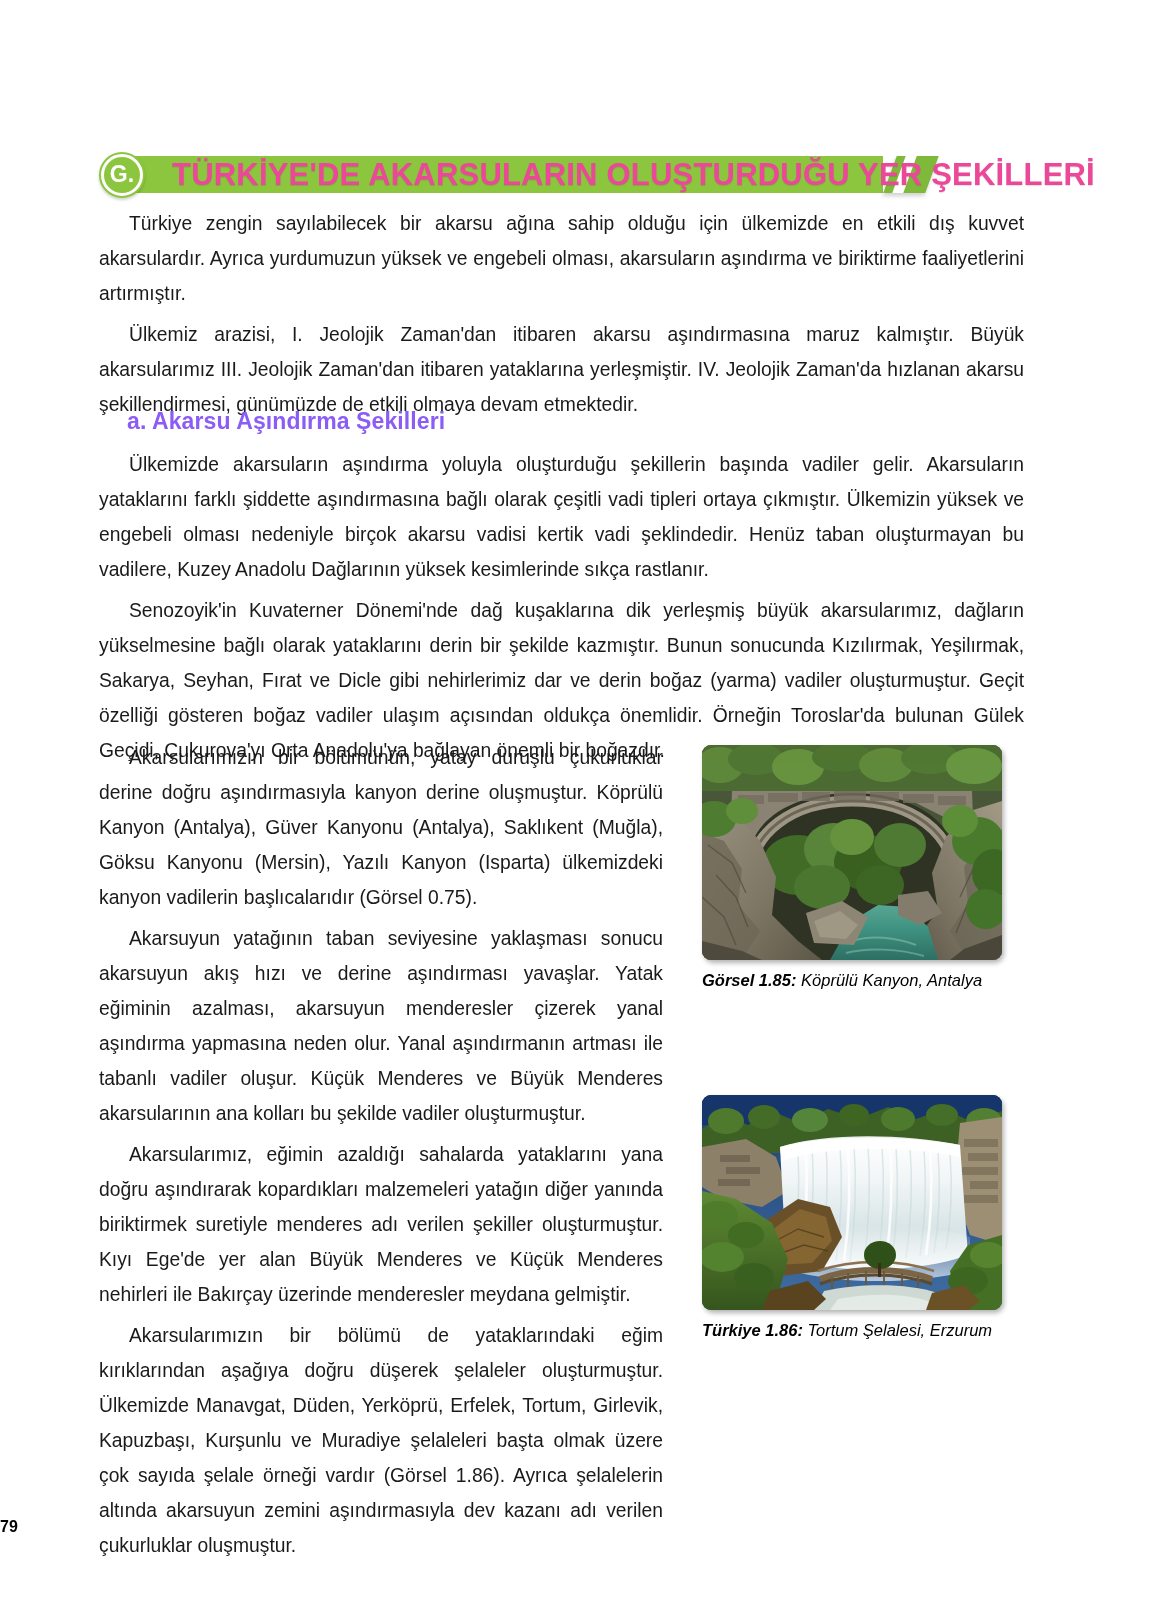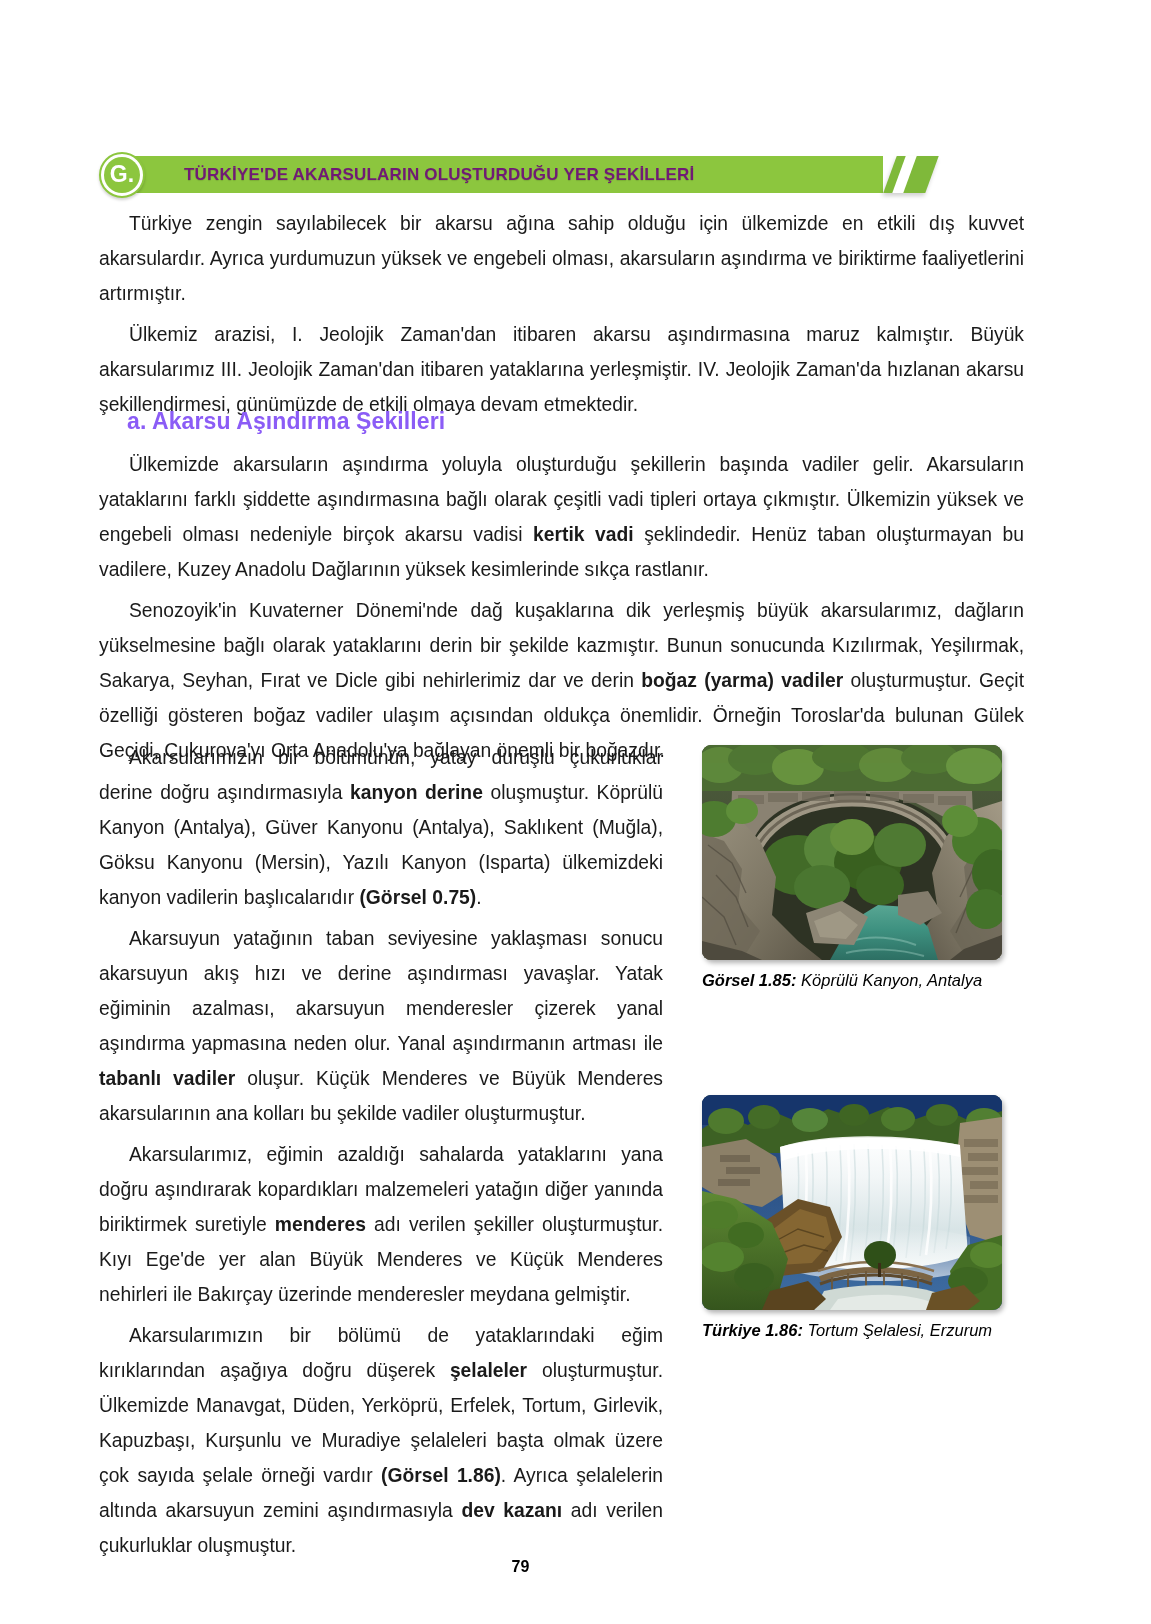--- a/index.html
+++ b/index.html
@@ -58,27 +58,26 @@
     width: 11px;
     height: 37px;
     background: #ffffff;
   }
   .banner-title {
     position: absolute;
     left: 75px;
     top: 7px;
     height: 32px;
     line-height: 32px;
-    font-size: 17px;
+    font-size: 31px;
     font-weight: bold;
     letter-spacing: 0.2px;
-    color: #701a75;
+    color: #ec4899;
     white-space: nowrap;
     text-shadow: 0 1px 1px rgba(0,0,0,0.12);
-    margin-left: 12px;
   }
   .badge {
     position: absolute;
     left: 0px;
     top: 0px;
     width: 64px;
     height: 46px;
   }
   .badge-ring {
     position: absolute;
@@ -124,21 +123,21 @@
     font-size: 19.3px;
     line-height: 35px;
     text-align: justify;
     color: #1a1a1a;
   }
   p.para {
     margin: 0 8px 6px 0;
     text-indent: 30px;
   }
   p.para:last-child { margin-bottom: 0; }
-  b { font-weight: bold; }
+  b { font-weight: normal; }
 
   .sub-heading {
     position: absolute;
     left: 127px;
     top: 408px;
     font-size: 23px;
     font-weight: bold;
     color: #8b5cf6;
     letter-spacing: 0.1px;
   }
@@ -168,25 +167,24 @@
   .figure-caption .cap-num {
     font-weight: bold;
     font-style: italic;
   }
 
   .page-number {
     position: absolute;
     left: 0;
     top: 1518px;
     width: 1041px;
-    text-align: center;
+    text-align: left;
     font-size: 16px;
     font-weight: bold;
     color: #000;
-    margin-top: 40px;
   }
 </style>
 </head>
 <body>
 
 <div class="page">
 
   <div class="section-header">
     <div class="banner-bar"></div>
     <div class="banner-tail"></div>

